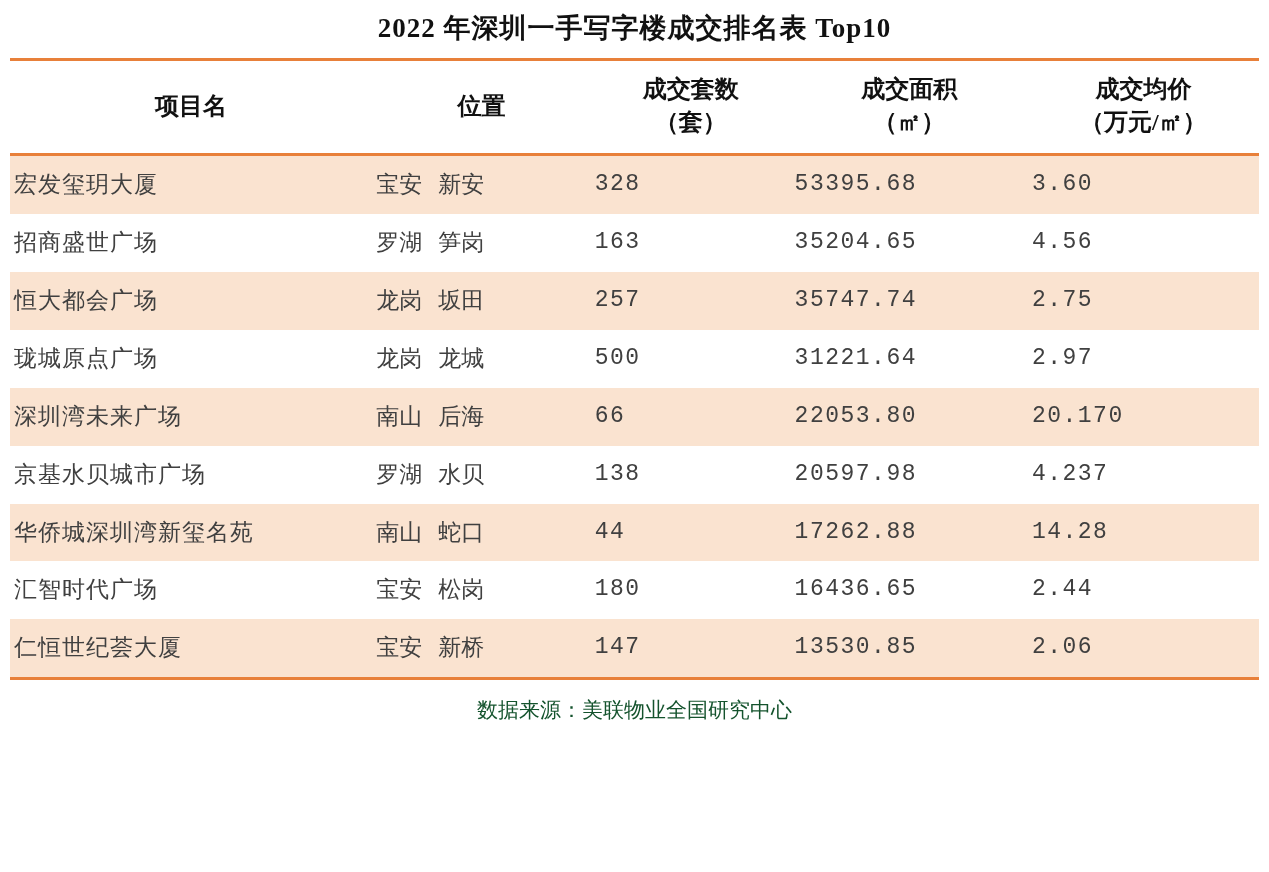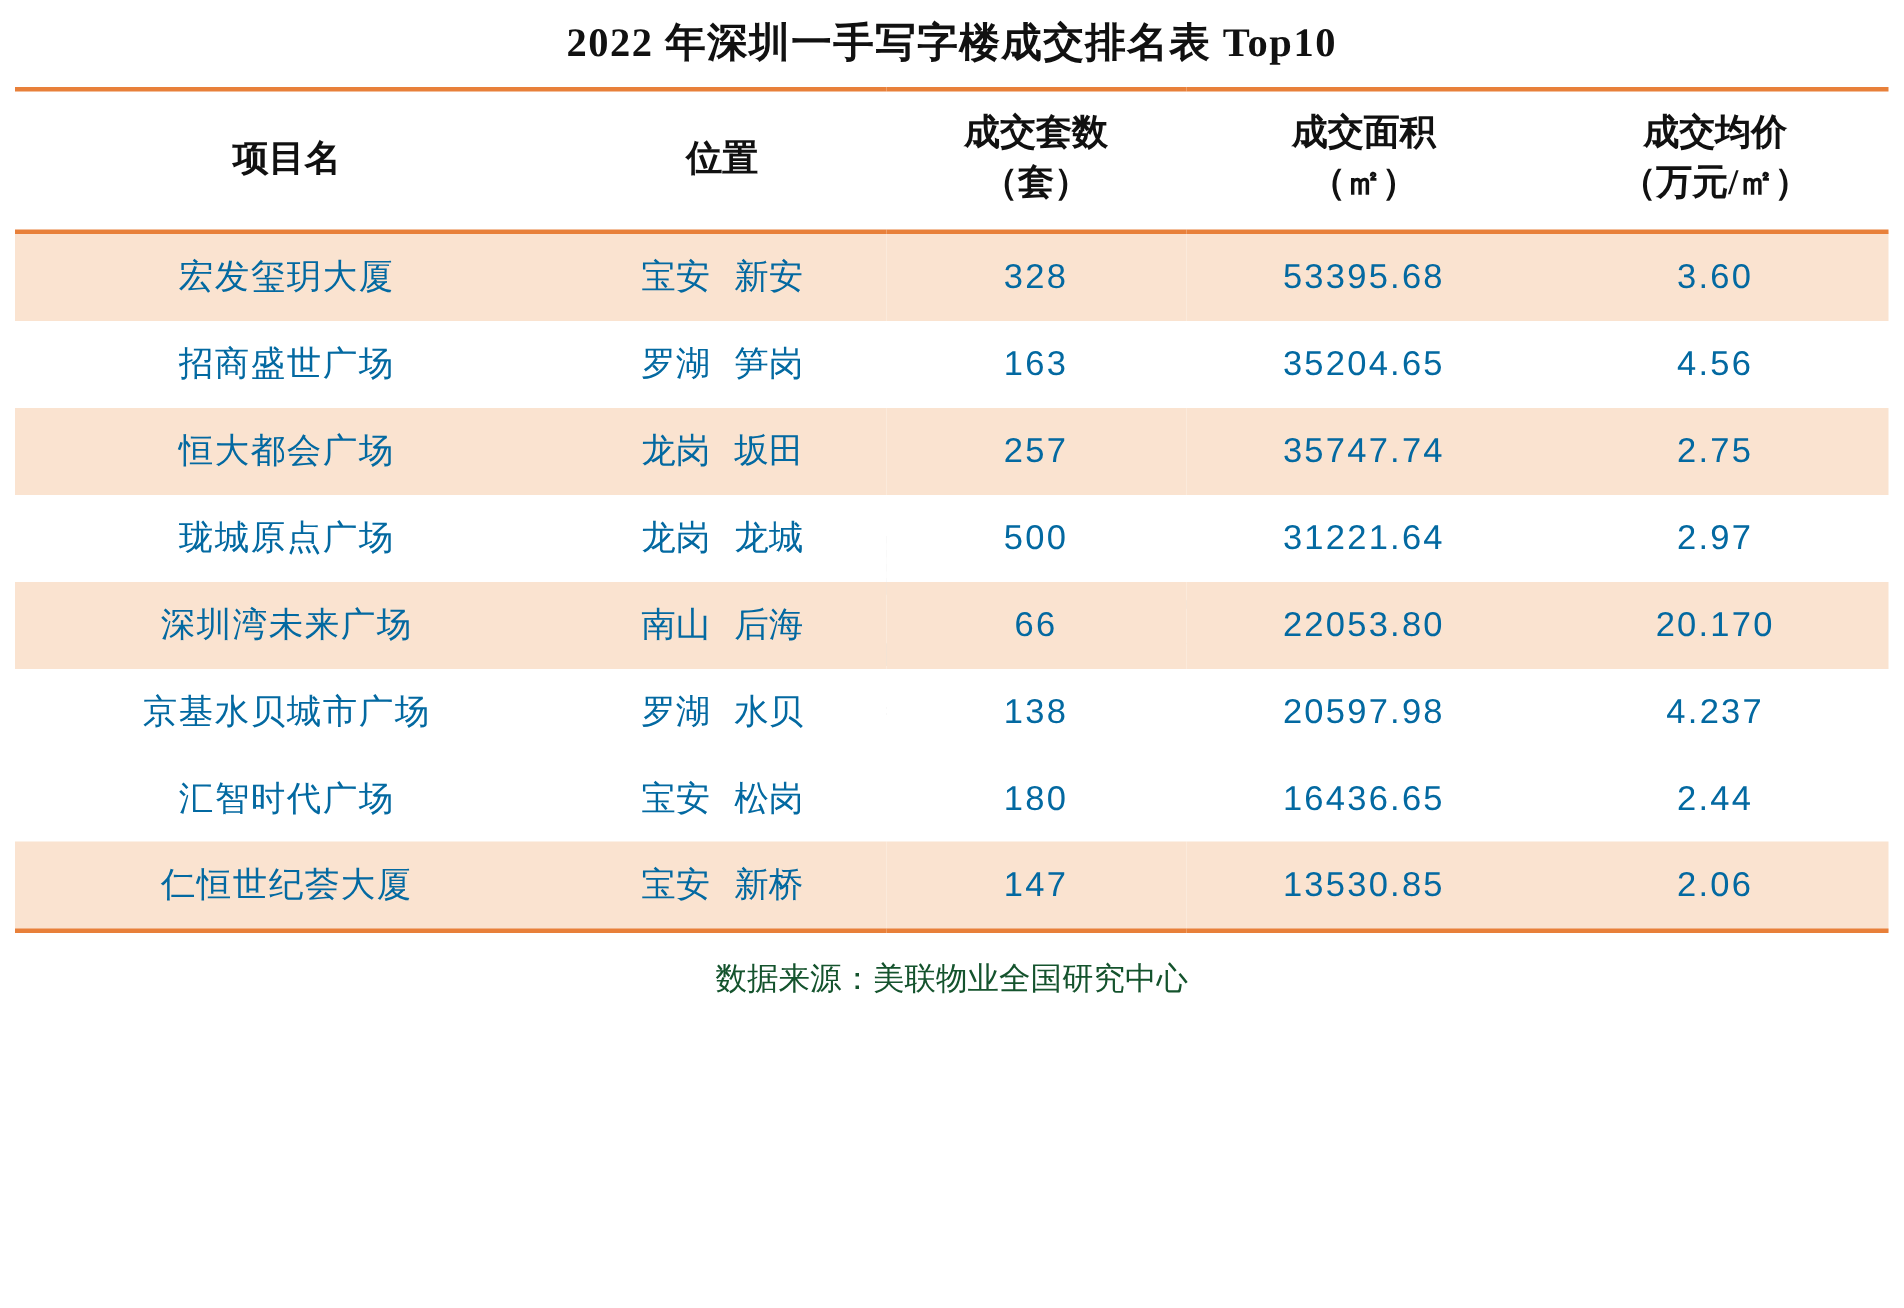--- a/index.html
+++ b/index.html
@@ -54,38 +54,38 @@
     border-bottom: 3px solid #E8803A;
     color: #111;
     background: transparent;
   }
   thead th .sub {
     display: block;
     font-weight: bold;
   }
   tbody td {
     font-size: 23px;
-    text-align: center;
+    text-align: left;
     padding: 14px 4px;
     line-height: 1.3;
-    color: #0369a1;
+    color: #404040;
     border: none;
   }
   tbody tr.shade td {
     background: #FAE3D0;
   }
   tbody tr.plain td {
     background: #ffffff;
   }
   tbody td.name {
     letter-spacing: 1px;
   }
   tbody td.loc .district { margin-right: 16px; }
   tbody td.num {
-    font-family: Liberation Sans, sans-serif;
+    font-family: Liberation Mono, monospace;
     letter-spacing: 1.5px;
   }
   tbody tr:last-child td {
     border-bottom: 3px solid #E8803A;
   }
   .source {
     text-align: center;
     font-size: 21px;
     padding-top: 16px;
     color: #14532d;
@@ -243,20 +243,27 @@
         <td class="num">22053.80</td>
         <td class="num">20.170</td>
       </tr>
       <tr class="plain">
         <td class="name">京基水贝城市广场</td>
         <td class="loc"><span class="district">罗湖</span><span>水贝</span></td>
         <td class="num">138</td>
         <td class="num">20597.98</td>
         <td class="num">4.237</td>
       </tr>
+      <tr class="shade">
+        <td class="name">华侨城深圳湾新玺名苑</td>
+        <td class="loc"><span class="district">南山</span><span>蛇口</span></td>
+        <td class="num">44</td>
+        <td class="num">17262.88</td>
+        <td class="num">14.28</td>
+      </tr>
       <tr class="plain">
         <td class="name">汇智时代广场</td>
         <td class="loc"><span class="district">宝安</span><span>松岗</span></td>
         <td class="num">180</td>
         <td class="num">16436.65</td>
         <td class="num">2.44</td>
       </tr>
       <tr class="shade">
         <td class="name">仁恒世纪荟大厦</td>
         <td class="loc"><span class="district">宝安</span><span>新桥</span></td>

